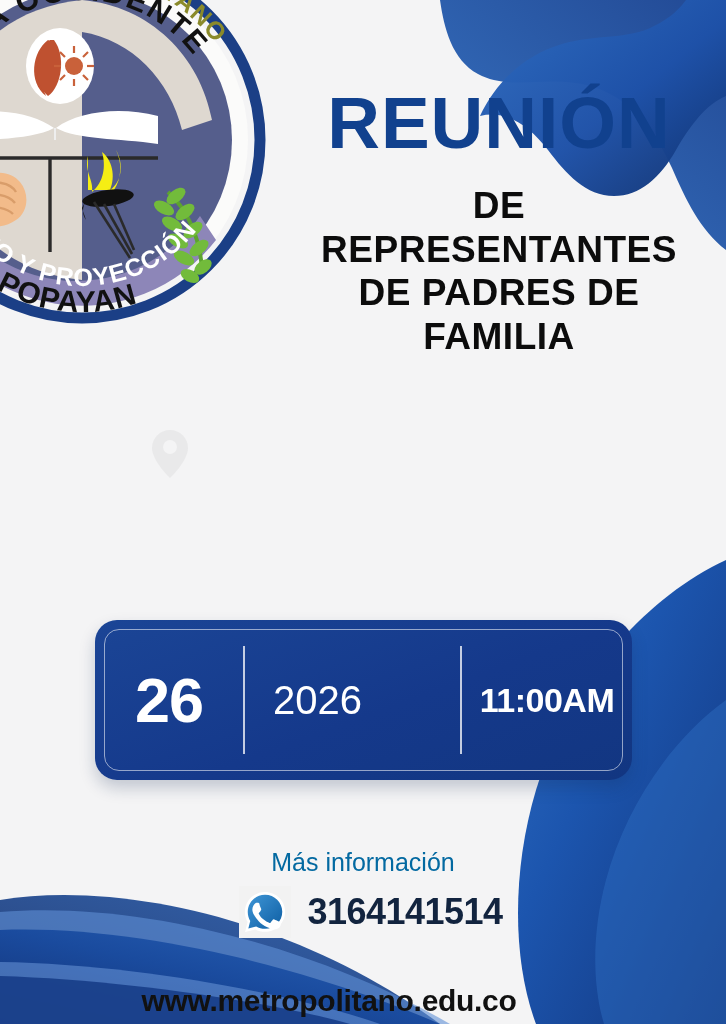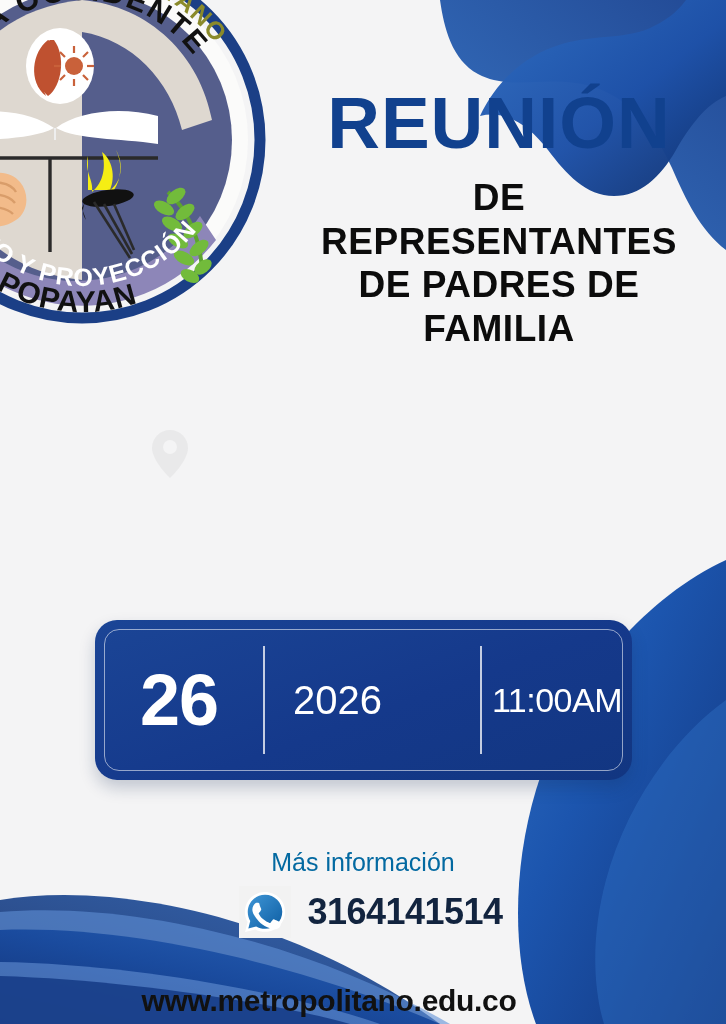--- a/index.html
+++ b/index.html
@@ -45,21 +45,21 @@
   }
   .title-main {
     font-size: 73px;
     line-height: 0.96;
     font-weight: 700;
     letter-spacing: 1px;
     color: #11418e;
     margin: 0;
   }
   .title-sub {
-    margin: 18px 0 0 0;
+    margin: 26px 0 0 0;
     font-size: 37px;
     line-height: 1.18;
     font-weight: 700;
     letter-spacing: 0.5px;
     color: #0c0c0c;
   }
   .title-sub .ln { display: block; white-space: nowrap; }
 
   
   .pin-icon {
@@ -111,25 +111,25 @@
     height: 160px;
   }
   .fecha-row {
     position: absolute;
     inset: 0;
     display: flex;
     align-items: center;
     color: #ffffff;
   }
   .cell-day {
-    width: 168px;
+    width: 148px;
     display: flex;
     align-items: center;
     justify-content: center;
-    font-size: 72px;
+    font-size: 63px;
     font-weight: 700;
     letter-spacing: -1px;
   }
   .divider {
     width: 2px;
     height: 108px;
     background: rgba(255,255,255,0.75);
     flex: 0 0 auto;
   }
   .cell-month {
@@ -148,21 +148,21 @@
     font-weight: 300;
     line-height: 1.12;
     letter-spacing: 0px;
   }
   .cell-time {
     flex: 1;
     display: flex;
     align-items: center;
     justify-content: center;
     font-size: 34px;
-    font-weight: 400;
+    font-weight: 700;
     letter-spacing: -0.5px;
   }
 
   
   .more-info {
     position: absolute;
     left: 0;
     top: 848px;
     width: 726px;
     text-align: center;

